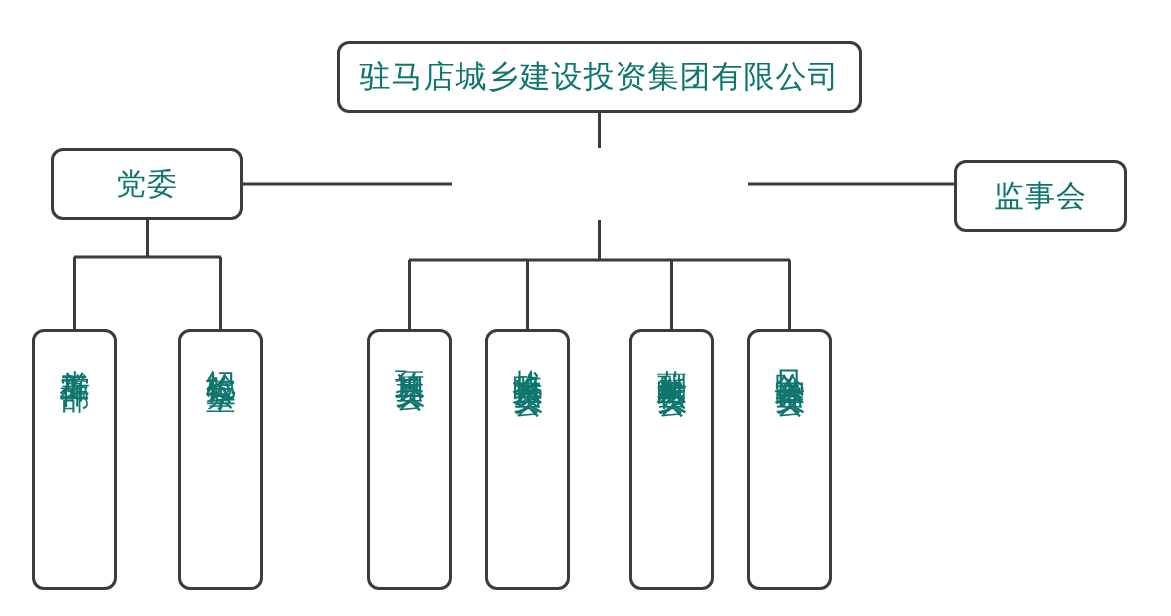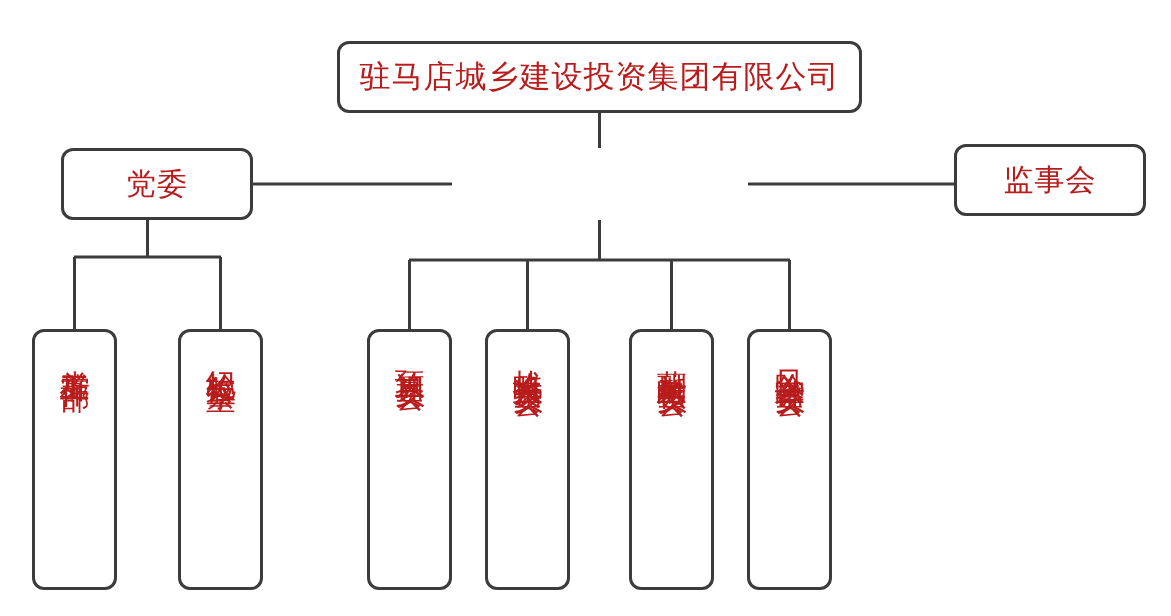--- a/index.html
+++ b/index.html
@@ -26,21 +26,21 @@
   }
   .node {
     position: absolute;
     box-sizing: border-box;
     background: #ffffff;
     border: 3px solid #3c3c3c;
     border-radius: 12px;
     display: flex;
     align-items: center;
     justify-content: center;
-    color: #b91c1c;
+    color: #0f766e;
     z-index: 2;
   }
   .node-h {
     font-size: 30px;
     letter-spacing: 1px;
     white-space: nowrap;
   }
   .node-root .node-label {
     font-size: 31px;
   }
@@ -85,26 +85,26 @@
       <line x1="527.5" y1="260" x2="527.5" y2="329"></line>
       <line x1="671.5" y1="260" x2="671.5" y2="329"></line>
       <line x1="789.5" y1="260" x2="789.5" y2="329"></line>
     </g>
   </svg>
 
   <div class="node node-h node-root" style="left:337px; top:41px; width:525px; height:72px;">
     <span class="node-label">驻马店城乡建设投资集团有限公司</span>
   </div>
 
-  <div class="node node-h" style="left:61px; top:148px; width:192px; height:72px;">
+  <div class="node node-h" style="left:51px; top:148px; width:192px; height:72px;">
     <span class="node-label">党委</span>
   </div>
 
 
-  <div class="node node-h" style="left:954px; top:144px; width:192px; height:72px;">
+  <div class="node node-h" style="left:954px; top:160px; width:173px; height:72px;">
     <span class="node-label">监事会</span>
   </div>
 
   <div class="node node-v" style="left:32px; top:329px; width:85px; height:261px;">
     <span class="node-label">党群工作部</span>
   </div>
 
   <div class="node node-v" style="left:178px; top:329px; width:85px; height:261px;">
     <span class="node-label">纪检监察室</span>
   </div>

